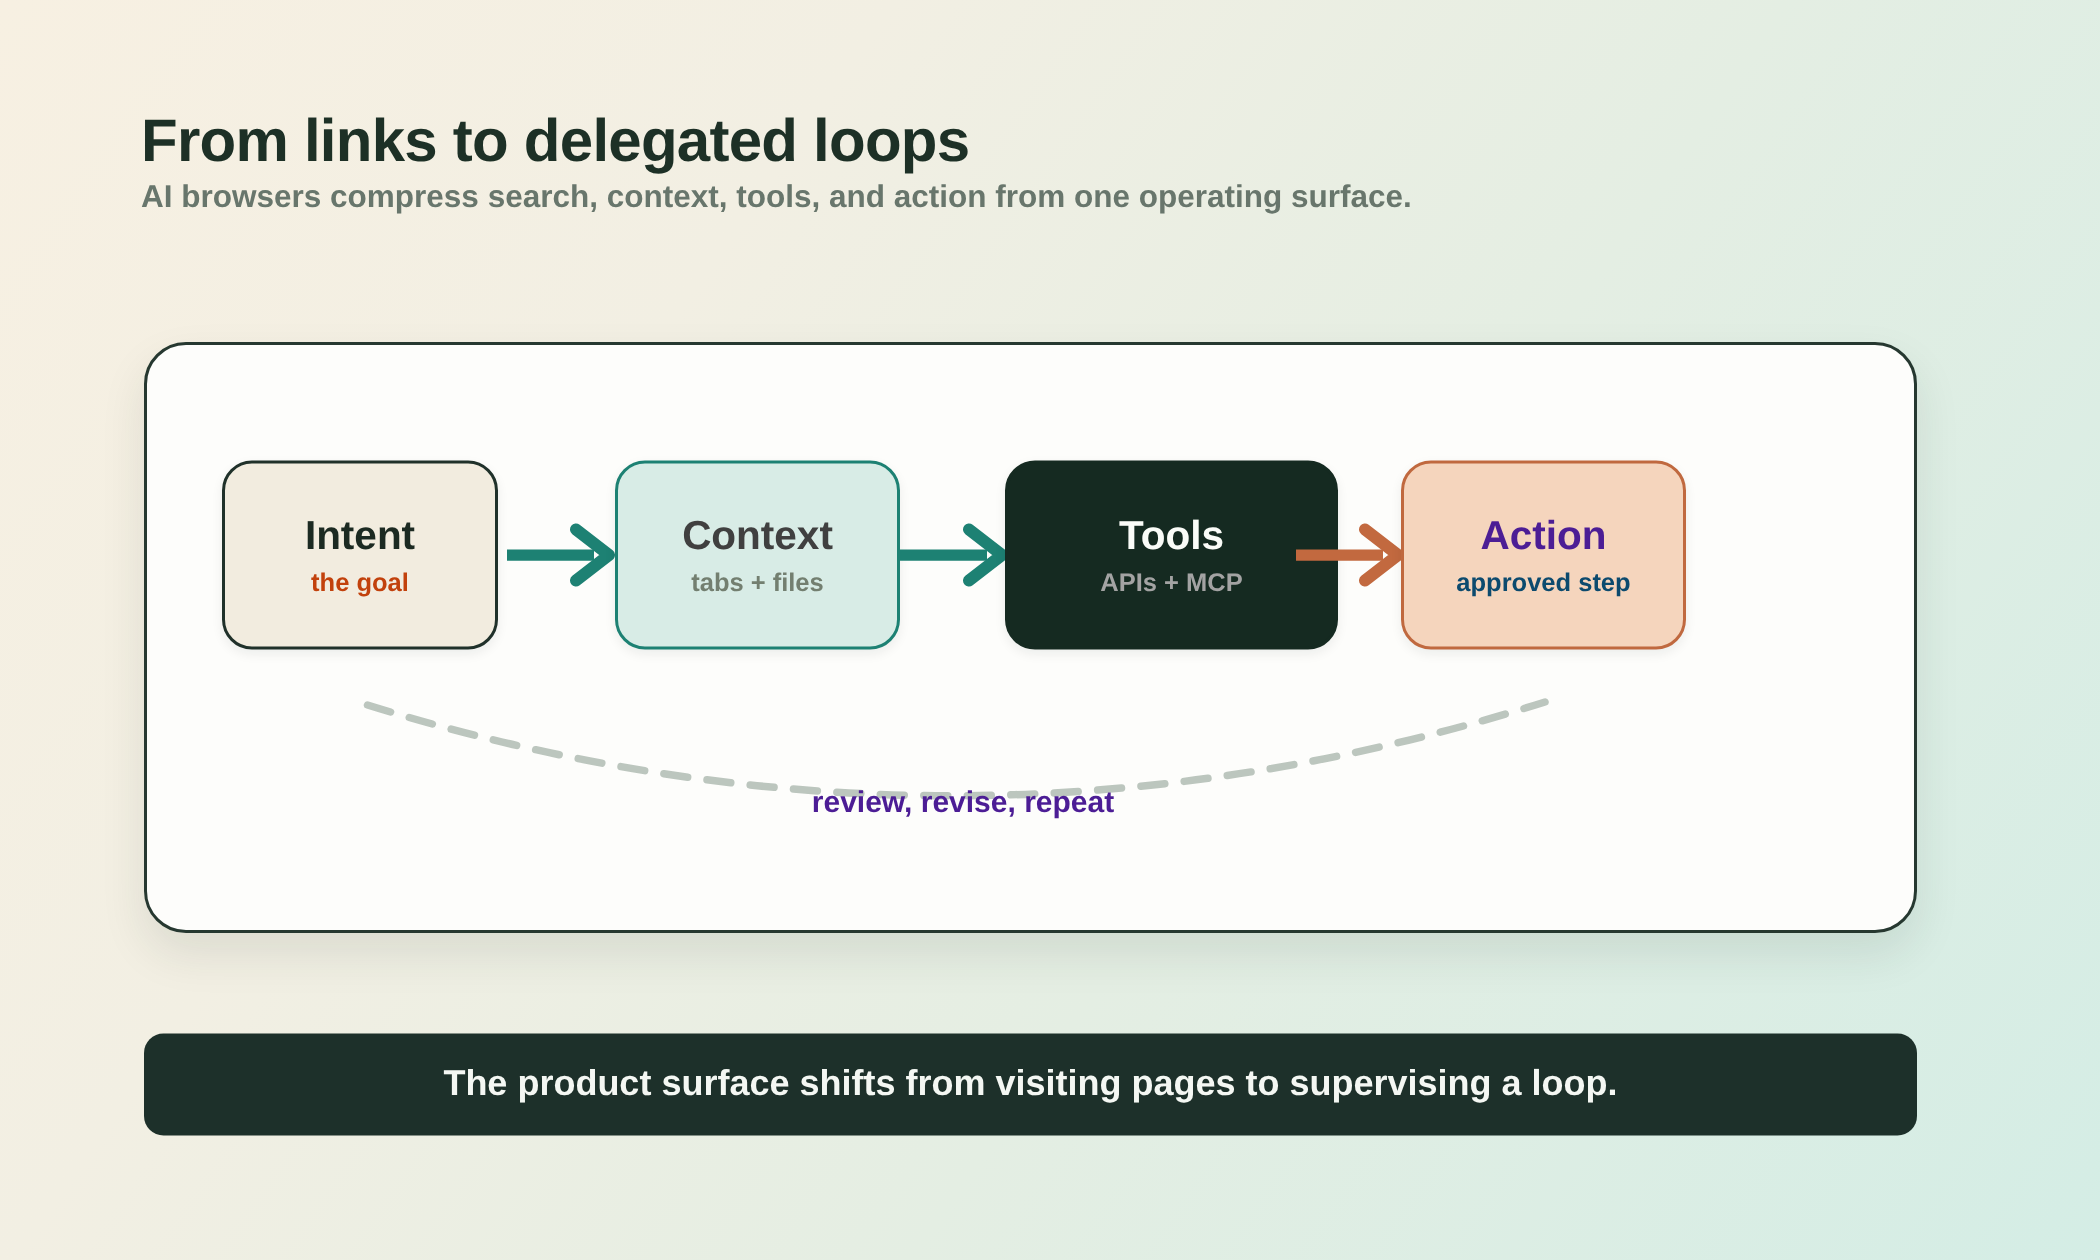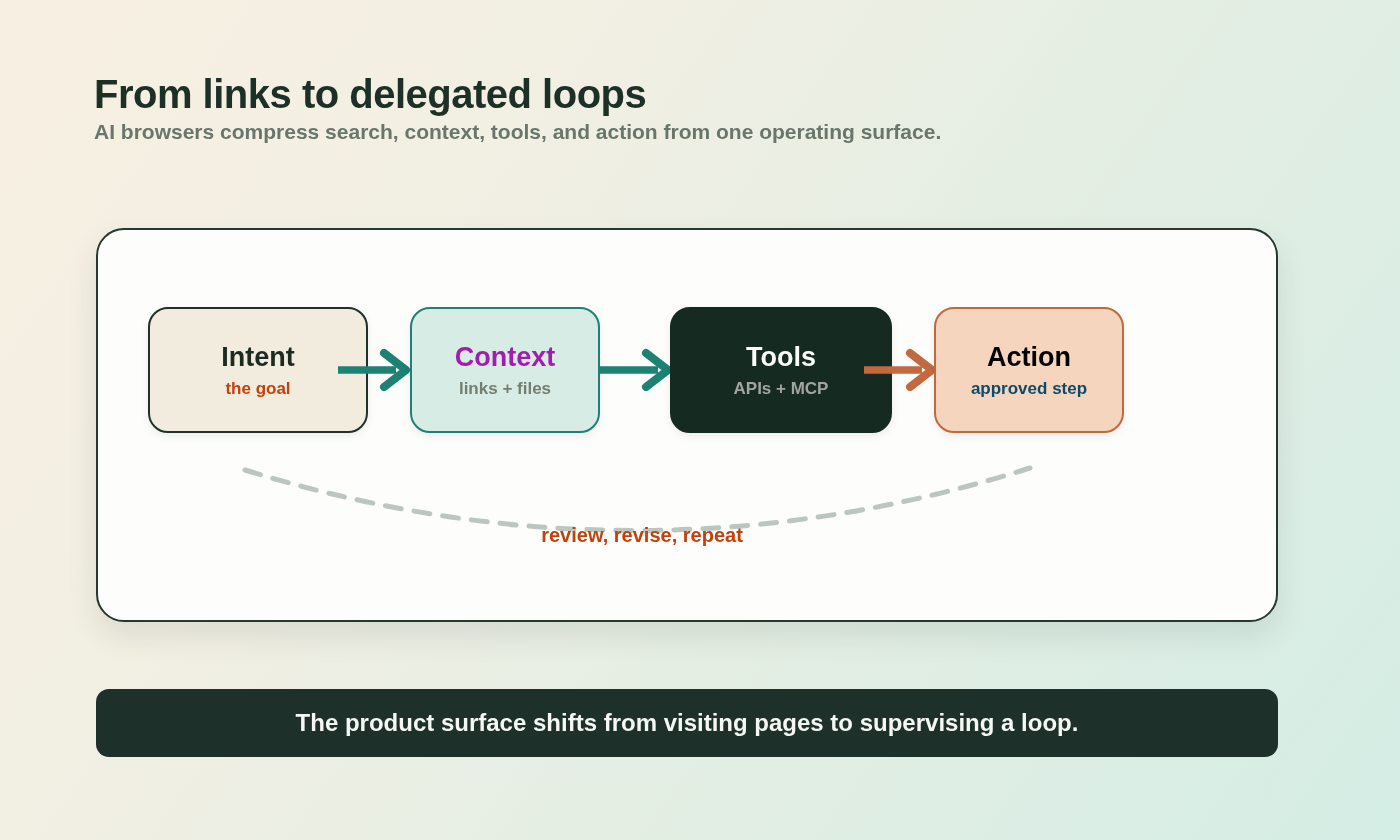--- a/index.html
+++ b/index.html
@@ -35,48 +35,48 @@
     position: absolute; top: 77px; height: 126px;
     border-radius: 20px;
     display: flex; flex-direction: column;
     align-items: center; justify-content: center;
     gap: 9px;
     box-shadow: 0 3px 8px rgba(20, 35, 28, 0.07);
   }
   .node-title   { font-size: 27px; font-weight: 700; line-height: 1; }
   .node-subtitle{ font-size: 17px; font-weight: 700; line-height: 1; }
 
-  .node-intent  { left: 50px;  width: 220px; background: #f2ecdf; border: 2.5px solid #20312a; }
+  .node-intent  { left: 50px;  width: 184px; background: #f2ecdf; border: 2.5px solid #20312a; }
   .node-intent  .node-title    { color: #1c2a22; }
   .node-intent  .node-subtitle { color: #c2410c; }
 
   .node-context { left: 312px; width: 190px; background: #d8ece6; border: 2px solid #1d8173; }
-  .node-context .node-title    { color: #a21caf; }
+  .node-context .node-title    { color: #404040; }
   .node-context .node-subtitle { color: #737f70; }
 
   .node-tools   { left: 572px; width: 222px; background: #152a21; border: 2px solid #152a21; }
   .node-tools   .node-title    { color: #fafcf8; }
   .node-tools   .node-subtitle { color: #a3a3a3; }
 
   .node-action  { left: 836px; width: 190px; background: #f5d5bd; border: 2px solid #c0693f; }
-  .node-action  .node-title    { color: #000000; }
+  .node-action  .node-title    { color: #4c1d95; }
   .node-action  .node-subtitle { color: #0c4a6e; }
 
   .arrow { position: absolute; top: 118px; width: 72px; height: 44px; }
   .arrow-1 { left: 240px; }
   .arrow-2 { left: 502px; }
   .arrow-3 { left: 766px; }
 
   .loop-svg { position: absolute; left: 0; top: 0; width: 1182px; height: 394px; pointer-events: none; }
 
   .loop-label {
     position: absolute; left: 413px; top: 294px; width: 262px;
     text-align: center;
     font-size: 20px; font-weight: 700;
-    color: #c2410c;
+    color: #4c1d95;
   }
 
   .footer-banner {
     position: absolute; left: 96px; top: 689px;
     width: 1182px; height: 68px;
     background: #1d302a;
     border-radius: 13px;
     display: flex; align-items: center; justify-content: center;
   }
   .footer-text {
@@ -100,21 +100,21 @@
     <div class="node-subtitle">the goal</div>
   </div>
 
   <svg class="arrow arrow-1" viewBox="0 0 72 44">
     <line x1="0" y1="22" x2="58" y2="22" stroke="#1d8173" stroke-width="7.5"></line>
     <polyline points="46,5 68,22 46,39" fill="none" stroke="#1d8173" stroke-width="8" stroke-linecap="round" stroke-linejoin="round"></polyline>
   </svg>
 
   <div class="node node-context">
     <div class="node-title">Context</div>
-    <div class="node-subtitle">links + files</div>
+    <div class="node-subtitle">tabs + files</div>
   </div>
 
   <svg class="arrow arrow-2" viewBox="0 0 72 44">
     <line x1="0" y1="22" x2="58" y2="22" stroke="#1d8173" stroke-width="7.5"></line>
     <polyline points="46,5 68,22 46,39" fill="none" stroke="#1d8173" stroke-width="8" stroke-linecap="round" stroke-linejoin="round"></polyline>
   </svg>
 
   <div class="node node-tools">
     <div class="node-title">Tools</div>
     <div class="node-subtitle">APIs + MCP</div>

